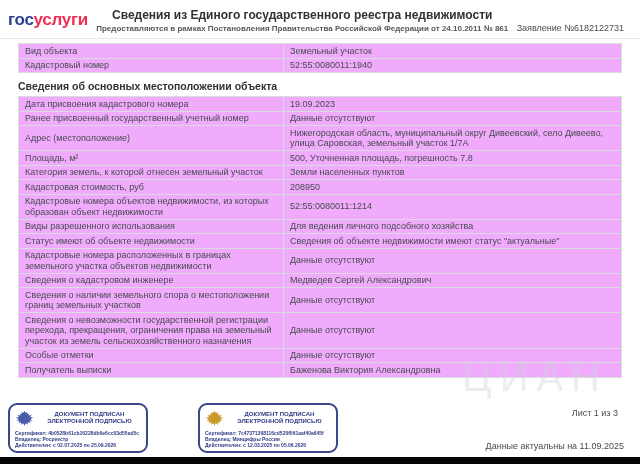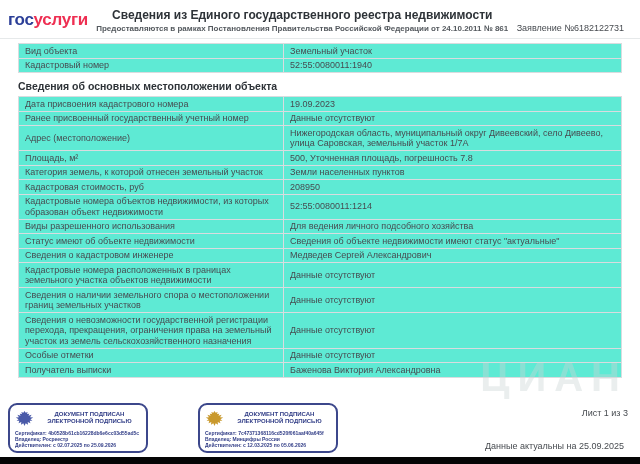--- a/index.html
+++ b/index.html
@@ -19,43 +19,43 @@
   .logo{font-size:17px;font-weight:800;letter-spacing:-0.3px;line-height:20px;white-space:nowrap;}
   .logo-gos{color:#2b3e97;}
   .logo-uslugi{color:#ee2f52;}
   .header-center{flex:1;text-align:center;padding:0 6px;}
   .header-title{font-size:12px;font-weight:bold;color:#2e3338;line-height:14px;}
   .header-sub{font-size:8px;color:#54595e;margin-top:2px;line-height:9px;font-weight:bold;}
   .application{font-size:9px;color:#474b50;white-space:nowrap;margin-top:15px;}
   
   .content{padding:4px 18px 0 18px;}
   table.kv-table{width:100%;border-collapse:collapse;font-size:9px;color:#474b50;table-layout:fixed;}
-  .kv-table td{border:1px solid #d9dcdf;padding:1.5px 6px;vertical-align:middle;line-height:10.5px;background:#5eead4;}
+  .kv-table td{border:1px solid #d9dcdf;padding:1.5px 6px;vertical-align:middle;line-height:10.5px;background:#f0abfc;}
   .kv-table td.lbl{width:252px;}
   .section-title{font-size:10.5px;font-weight:bold;color:#2e3338;margin:7px 0 4px 0;}
   
   .watermark{
-    position:absolute;right:12px;bottom:64px;
-    font-size:40px;font-weight:700;letter-spacing:8px;
+    position:absolute;right:32px;bottom:64px;
+    font-size:40px;font-weight:400;letter-spacing:8px;
     color:rgba(203,212,212,0.40);
     pointer-events:none;
   }
   
   .stamps-row{position:absolute;left:8px;bottom:11px;display:flex;gap:50px;}
   .stamp{
     width:126px;border:2px solid #3c478b;border-radius:9px;
     padding:4px 5px 3px 5px;color:#303c86;background:#fff;
   }
   .stamp-head{display:flex;align-items:center;gap:4px;}
   .stamp-emblem{flex:0 0 auto;display:flex;}
   .stamp-emblem svg{width:19px;height:18px;}
   .stamp-title{flex:1;font-size:6px;font-weight:bold;text-align:center;line-height:7px;text-transform:uppercase;}
   .stamp-lines{margin-top:3px;font-size:5px;line-height:6px;font-weight:600;}
   
-  .sheet-note{position:absolute;right:12px;bottom:46px;font-size:9px;color:#474b50;}
+  .sheet-note{position:absolute;right:22px;bottom:46px;font-size:9px;color:#474b50;}
   .actual-note{position:absolute;right:16px;bottom:13px;font-size:9px;color:#474b50;}
   .bottom-bar{position:absolute;left:0;bottom:0;width:640px;height:7px;background:#050505;}
 </style>
 </head>
 <body>
 
 <div class="header">
   <div class="logo">
     <span class="logo-gos">гос</span><span class="logo-uslugi">услуги</span>
   </div>
@@ -114,26 +114,26 @@
     </tr>
     <tr>
       <td class="lbl">Виды разрешенного использования</td>
       <td>Для ведения личного подсобного хозяйства</td>
     </tr>
     <tr>
       <td class="lbl">Статус имеют об объекте недвижимости</td>
       <td>Сведения об объекте недвижимости имеют статус "актуальные"</td>
     </tr>
     <tr>
+      <td class="lbl">Кадастровые номера расположенных в границах земельного участка объектов недвижимости</td>
+      <td>Данные отсутствуют</td>
+    </tr>
+    <tr>
       <td class="lbl">Сведения о кадастровом инженере</td>
       <td>Медведев Сергей Александрович</td>
-    </tr>
-    <tr>
-      <td class="lbl">Кадастровые номера расположенных в границах земельного участка объектов недвижимости</td>
-      <td>Данные отсутствуют</td>
     </tr>
     <tr>
       <td class="lbl">Сведения о наличии земельного спора о местоположении границ земельных участков</td>
       <td>Данные отсутствуют</td>
     </tr>
     <tr>
       <td class="lbl">Сведения о невозможности государственной регистрации перехода, прекращения, ограничения права на земельный участок из земель сельскохозяйственного назначения</td>
       <td>Данные отсутствуют</td>
     </tr>
     <tr>
@@ -178,14 +178,14 @@
     </div>
     <div class="stamp-lines">
       <div>Сертификат: 7c47371368116cd520f061aaf40a645f</div>
       <div>Владелец: Минцифры России</div>
       <div>Действителен: с 12.03.2025 по 05.06.2026</div>
     </div>
   </div>
 </div>
 
 <div class="sheet-note">Лист 1 из 3</div>
-<div class="actual-note">Данные актуальны на 25.09.2025</div>
+<div class="actual-note">Данные актуальны на 11.09.2025</div>
 <div class="bottom-bar"></div>
 
 </body></html>

